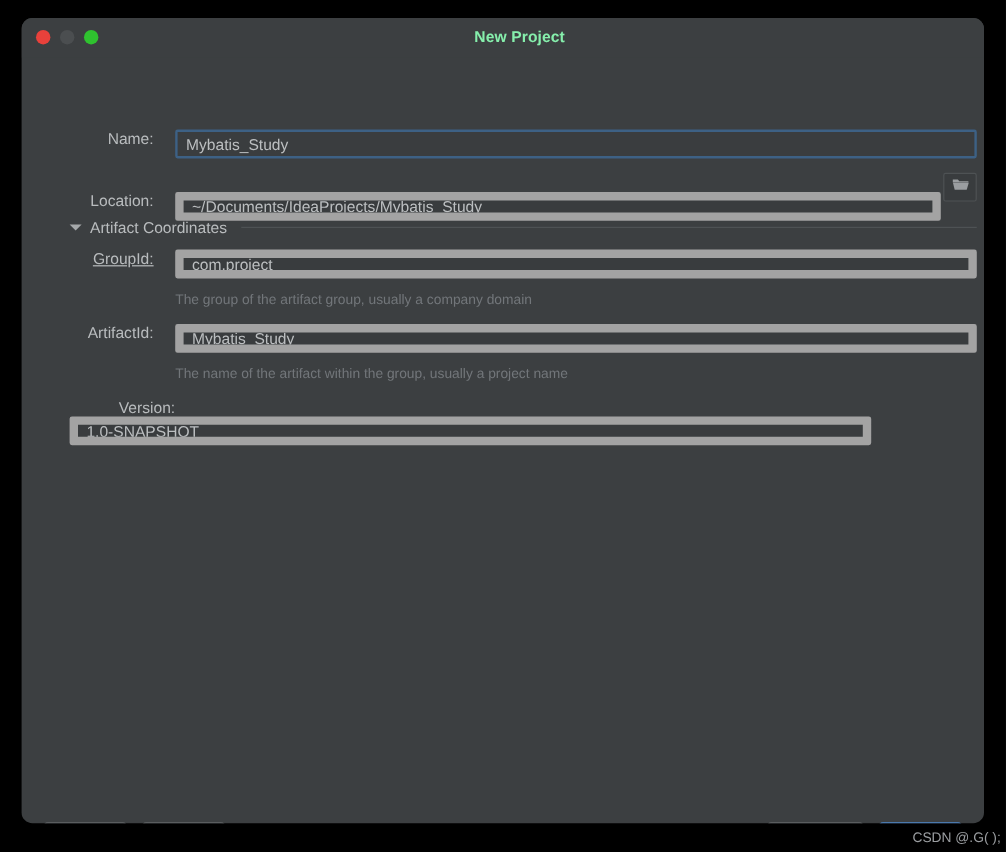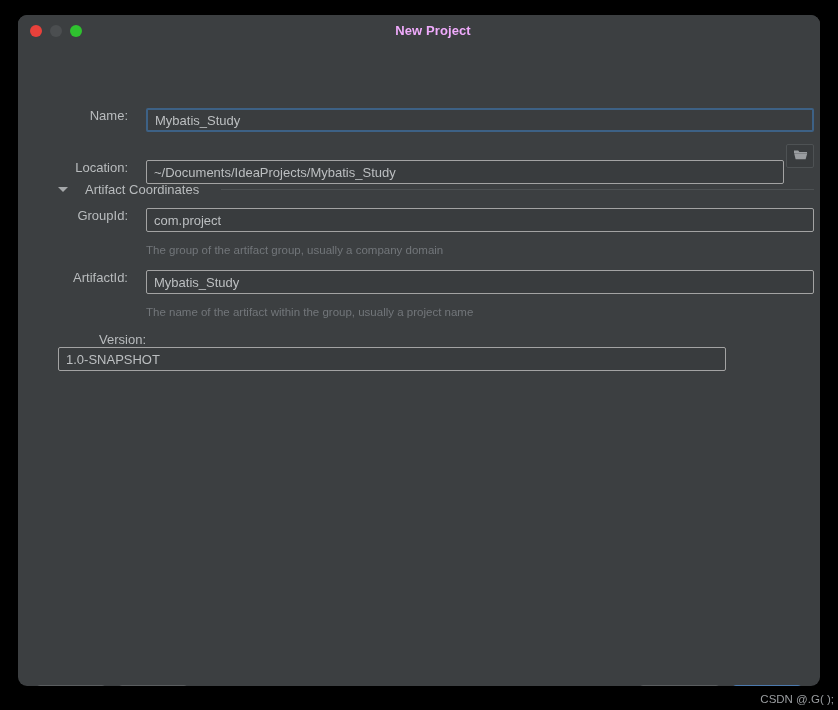--- a/index.html
+++ b/index.html
@@ -57,21 +57,21 @@
   .light.zoom    { background: #2fc22f; }
 
   .title-text {
     position: absolute;
     left: 0;
     right: 0;
     top: 8px;
     text-align: center;
     font-size: 13px;
     font-weight: bold;
-    color: #f0abfc;
+    color: #86efac;
     letter-spacing: 0.1px;
     margin-left: 28px;
   }
 
   
   .content {
     position: relative;
     padding: 0;
     height: 638px;
   }
@@ -85,21 +85,21 @@
     font-size: 13px;
     color: #b9bcbe;
     text-align: right;
     white-space: nowrap;
   }
 
   .textfield {
     box-sizing: border-box;
     height: 24px;
     background: #393c3e;
-    border: 1px solid #a3a3a3;
+    border: 7px solid #a3a3a3;
     border-radius: 2px;
     display: flex;
     align-items: center;
     padding: 0 7px;
     font-size: 13px;
     color: #bcbfc1;
     overflow: hidden;
     white-space: nowrap;
   }
   .textfield.focused {
@@ -116,21 +116,21 @@
 
   
   .section-header {
     position: absolute;
     left: 40px;
     top: 132px;
     width: 756px;
     height: 18px;
     display: flex;
     align-items: center;
-    gap: 17px;
+    gap: 7px;
   }
   .tri {
     width: 0;
     height: 0;
     border-left: 5px solid transparent;
     border-right: 5px solid transparent;
     border-top: 5.5px solid #a5a8aa;
     margin-top: 1px;
   }
   .section-title {
@@ -245,21 +245,21 @@
         </span>
       </div>
 
       <div class="section-header">
         <span class="tri"></span>
         <span class="section-title">Artifact Coordinates</span>
         <span class="section-rule"></span>
       </div>
 
       <div class="row" style="left:18px; top:160px;">
-        <span class="field-label" style="width:92px;">GroupId:</span>
+        <span class="field-label" style="width:92px;text-decoration:underline;">GroupId:</span>
         <span class="textfield" style="width:668px; margin-left:18px;" placeholder="GroupId">com.project</span>
       </div>
       <div class="hint" style="left:128px; top:196px;">The group of the artifact group, usually a company domain</div>
 
       <div class="row" style="left:18px; top:222px;">
         <span class="field-label" style="width:92px;">ArtifactId:</span>
         <span class="textfield" style="width:668px; margin-left:18px;" placeholder="ArtifactId">Mybatis_Study</span>
       </div>
       <div class="hint" style="left:128px; top:258px;">The name of the artifact within the group, usually a project name</div>
 

